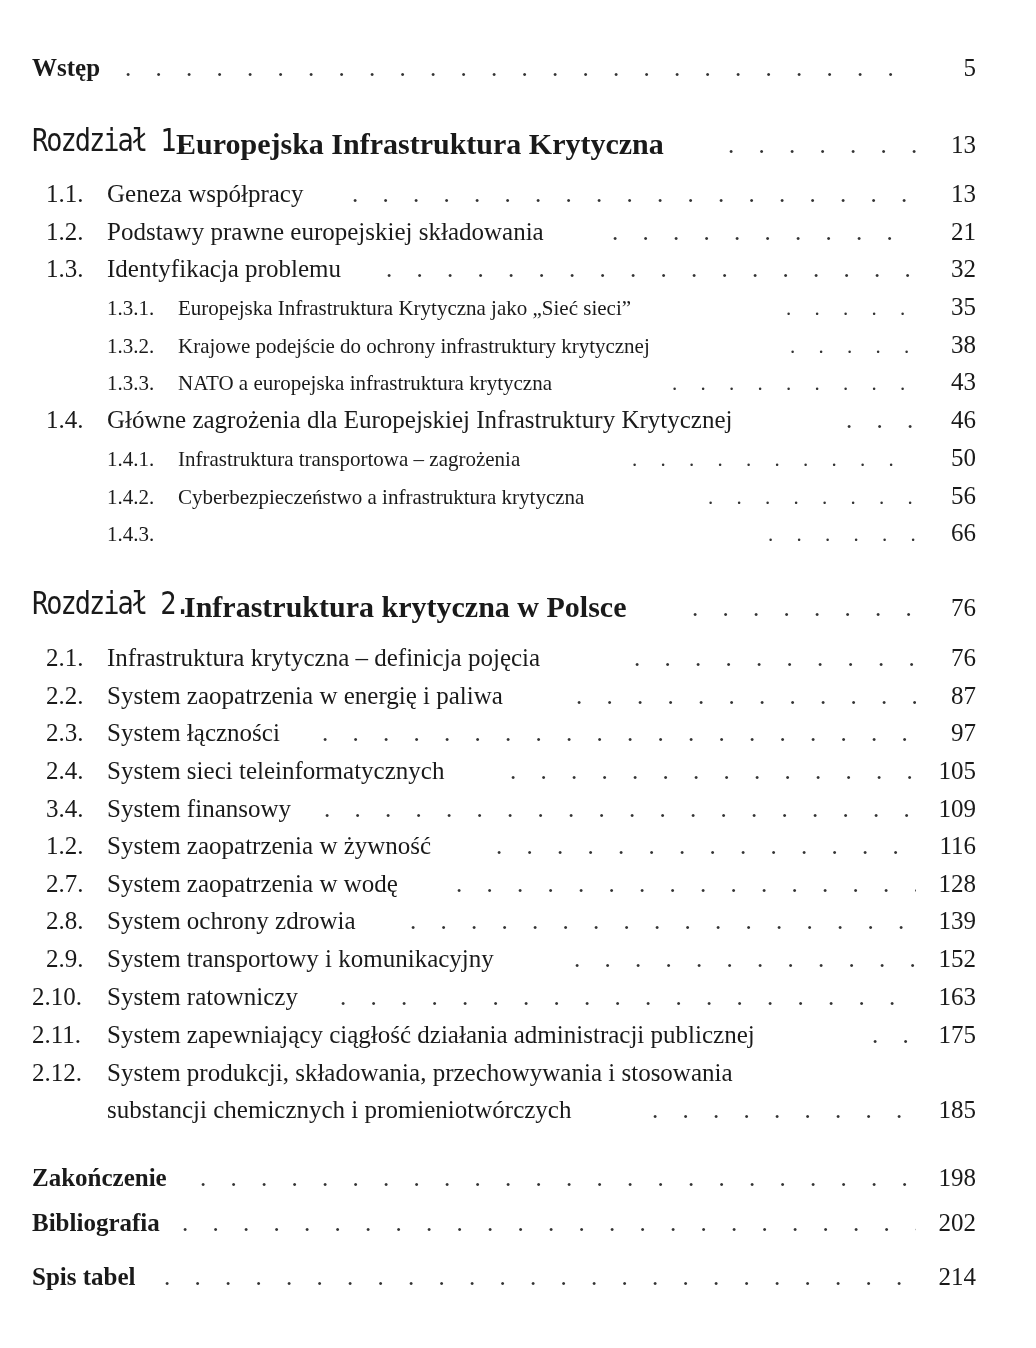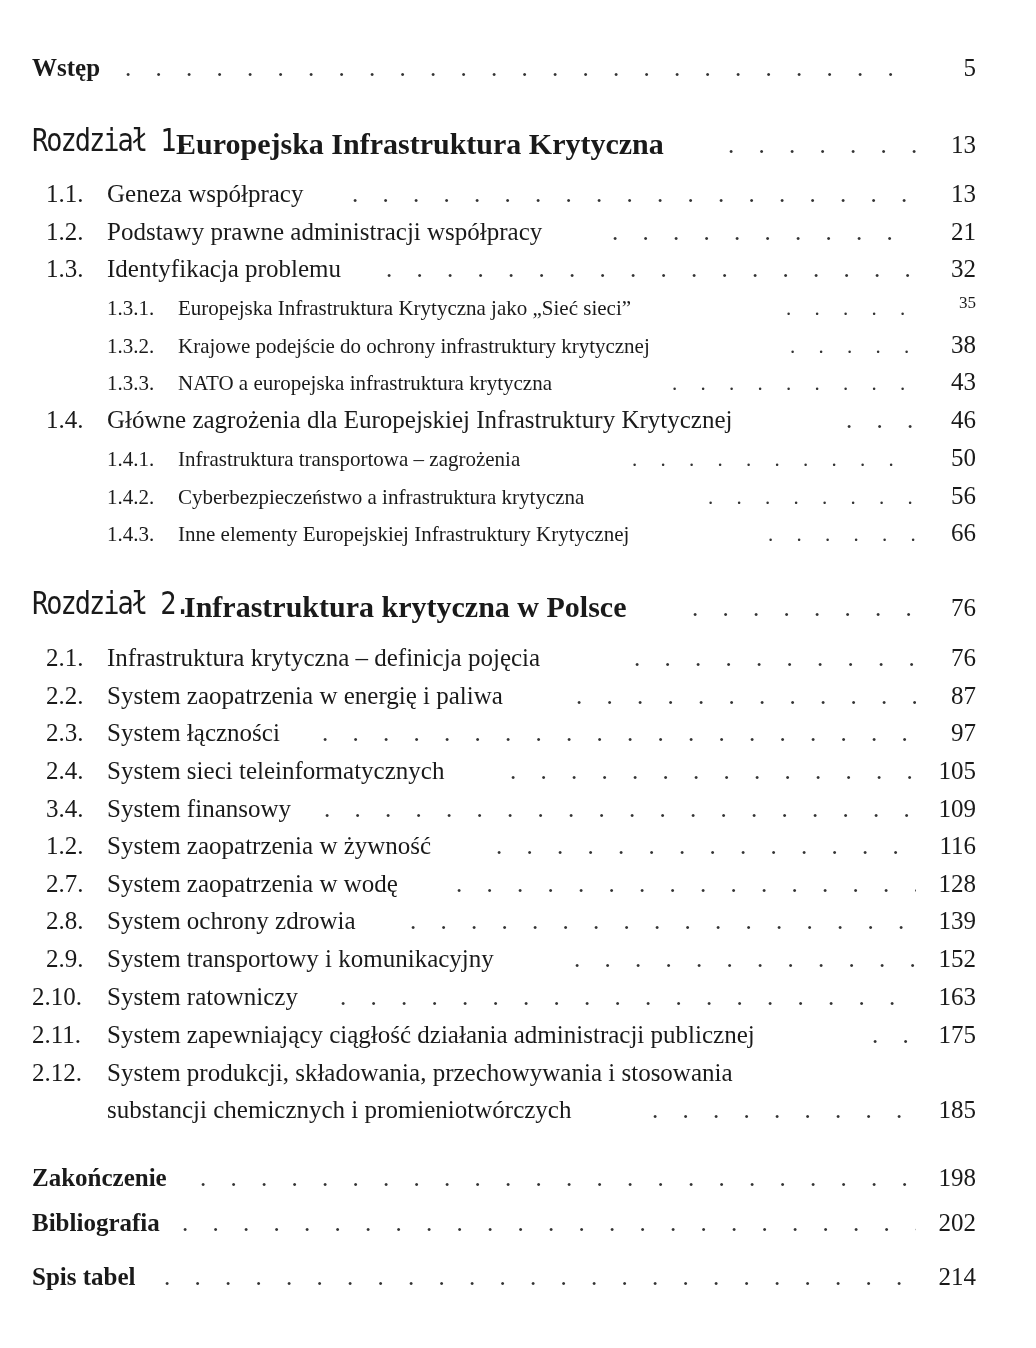--- a/index.html
+++ b/index.html
@@ -44,35 +44,35 @@
 </div>
 
 <div class="row lvl1" style="top:180px">
   <span class="num">1.1.</span>
   <span class="title">Geneza współpracy</span>
   <span class="dots" style="left:352px;width:564px">. . . . . . . . . . . . . . . . . . . . . . . . . . . . . . . . . . . . . . . . . . . . . . . . . . . . . . . . . . . . . . . . . . . . . . . . . . . .</span>
   <span class="page">13</span>
 </div>
 <div class="row lvl1" style="top:218px">
   <span class="num">1.2.</span>
-  <span class="title">Podstawy prawne administracji współpracy</span>
+  <span class="title">Podstawy prawne europejskiej składowania</span>
   <span class="dots" style="left:612px;width:304px">. . . . . . . . . . . . . . . . . . . . . . . . . . . . . . . . . . . . . . . . . . . . . . . . . . . . . . . . . . . . . . . . . . . . . . . . . . . .</span>
   <span class="page">21</span>
 </div>
 <div class="row lvl1" style="top:255px">
   <span class="num">1.3.</span>
   <span class="title">Identyfikacja problemu</span>
   <span class="dots" style="left:386px;width:530px">. . . . . . . . . . . . . . . . . . . . . . . . . . . . . . . . . . . . . . . . . . . . . . . . . . . . . . . . . . . . . . . . . . . . . . . . . . . .</span>
   <span class="page">32</span>
 </div>
 <div class="row lvl2" style="top:296px">
   <span class="num">1.3.1.</span>
   <span class="title">Europejska Infrastruktura Krytyczna jako „Sieć sieci”</span>
   <span class="dots" style="left:786px;width:130px">. . . . . . . . . . . . . . . . . . . . . . . . . . . . . . . . . . . . . . . . . . . . . . . . . . . . . . . . . . . . . . . . . . . . . . . . . . . .</span>
-  <span class="page" style="font-size:17px;top:-3px">35</span>
+  <span class="page" style="font-size:25px;top:-3px">35</span>
 </div>
 <div class="row lvl2" style="top:334px">
   <span class="num">1.3.2.</span>
   <span class="title">Krajowe podejście do ochrony infrastruktury krytycznej</span>
   <span class="dots" style="left:790px;width:126px">. . . . . . . . . . . . . . . . . . . . . . . . . . . . . . . . . . . . . . . . . . . . . . . . . . . . . . . . . . . . . . . . . . . . . . . . . . . .</span>
   <span class="page" style="font-size:25px;top:-3px">38</span>
 </div>
 <div class="row lvl2" style="top:371px">
   <span class="num">1.3.3.</span>
   <span class="title">NATO a europejska infrastruktura krytyczna</span>
@@ -92,21 +92,20 @@
   <span class="page" style="font-size:25px;top:-3px">50</span>
 </div>
 <div class="row lvl2" style="top:485px">
   <span class="num">1.4.2.</span>
   <span class="title">Cyberbezpieczeństwo a infrastruktura krytyczna</span>
   <span class="dots" style="left:708px;width:208px">. . . . . . . . . . . . . . . . . . . . . . . . . . . . . . . . . . . . . . . . . . . . . . . . . . . . . . . . . . . . . . . . . . . . . . . . . . . .</span>
   <span class="page" style="font-size:25px;top:-3px">56</span>
 </div>
 <div class="row lvl2" style="top:522px">
   <span class="num">1.4.3.</span>
-  <span class="title">Inne elementy Europejskiej Infrastruktury Krytycznej</span>
   <span class="dots" style="left:768px;width:148px">. . . . . . . . . . . . . . . . . . . . . . . . . . . . . . . . . . . . . . . . . . . . . . . . . . . . . . . . . . . . . . . . . . . . . . . . . . . .</span>
   <span class="page" style="font-size:25px;top:-3px">66</span>
 </div>
 
 <div class="row chap" style="top:590px">
   <span class="label">Rozdział 2.</span>
   <span class="title" style="left:184px">Infrastruktura krytyczna w Polsce</span>
   <span class="dots" style="left:692px;width:224px;font-size:25px;top:4px">. . . . . . . . . . . . . . . . . . . . . . . . . . . . . . . . . . . . . . . . . . . . . . . . . . . . . . . . . . . . . . . . . . . . . . . . . . . .</span>
   <span class="page">76</span>
 </div>

